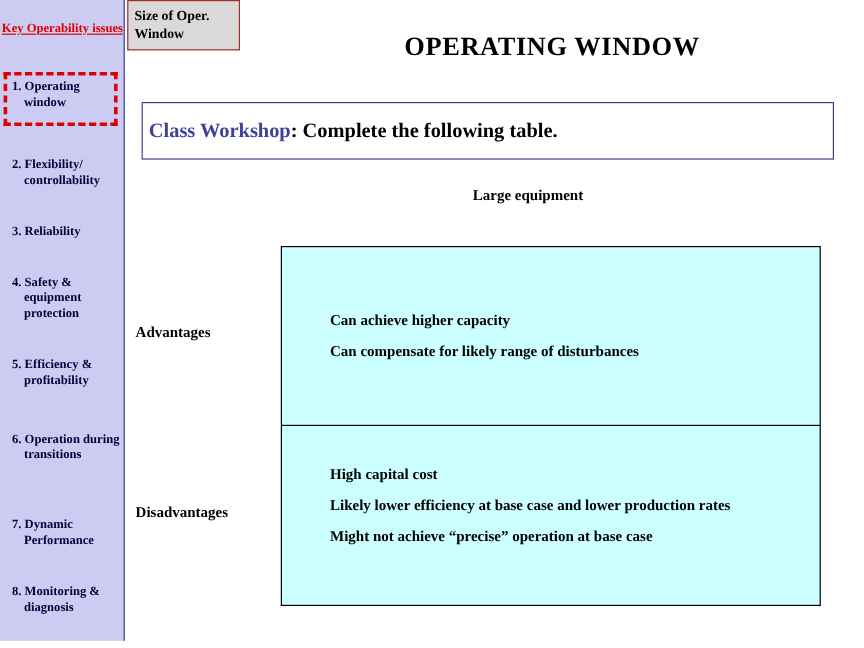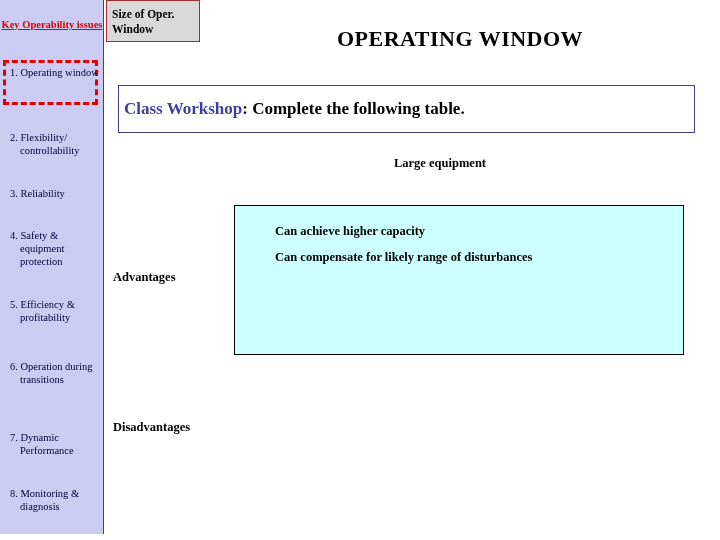--- a/index.html
+++ b/index.html
@@ -43,21 +43,21 @@
     font-weight: bold;
     font-size: 10.5px;
     line-height: 13px;
     text-decoration: underline;
   }
   .side-item {
     position: absolute;
     left: 4px;
     width: 96px;
     color: #00003a;
-    font-weight: normal;
+    font-weight: bold;
     font-size: 10.5px;
     line-height: 13px;
     text-align: left;
     padding-left: 6px;
     box-sizing: border-box;
   }
   .side-item.indent-wrap {
     text-indent: -10px;
     padding-left: 16px;
   }
@@ -176,21 +176,21 @@
     padding: 0;
     list-style: none;
   }
   .cell-list li {
     color: #000000;
     font-weight: bold;
     font-size: 12.5px;
     line-height: 16px;
     margin-bottom: 10px;
   }
-  #cell-adv .cell-list { padding: 17px 20px 0 40px; }
+  #cell-adv .cell-list { padding: 17px 20px 0 40px; margin-top: 36px; }
   #cell-dis .cell-list { padding: 32px 20px 0 40px; }
 </style>
 </head>
 <body>
 
 <div id="slide">
 
   <div id="sidebar">
     <div class="side-head">Key Operability issues</div>
 
@@ -223,14 +223,21 @@
   <div class="row-label" id="row-label-adv">Advantages</div>
   <div class="row-label" id="row-label-dis">Disadvantages</div>
 
   <div id="cell-adv">
     <ul class="cell-list">
       <li>Can achieve higher capacity</li>
       <li>Can compensate for likely range of disturbances</li>
     </ul>
   </div>
 
+  <div id="cell-dis">
+    <ul class="cell-list">
+      <li>High capital cost</li>
+      <li>Likely lower efficiency at base case and lower production rates</li>
+      <li>Might not achieve “precise” operation at base case</li>
+    </ul>
+  </div>
 
 </div>
 
 </body></html>

